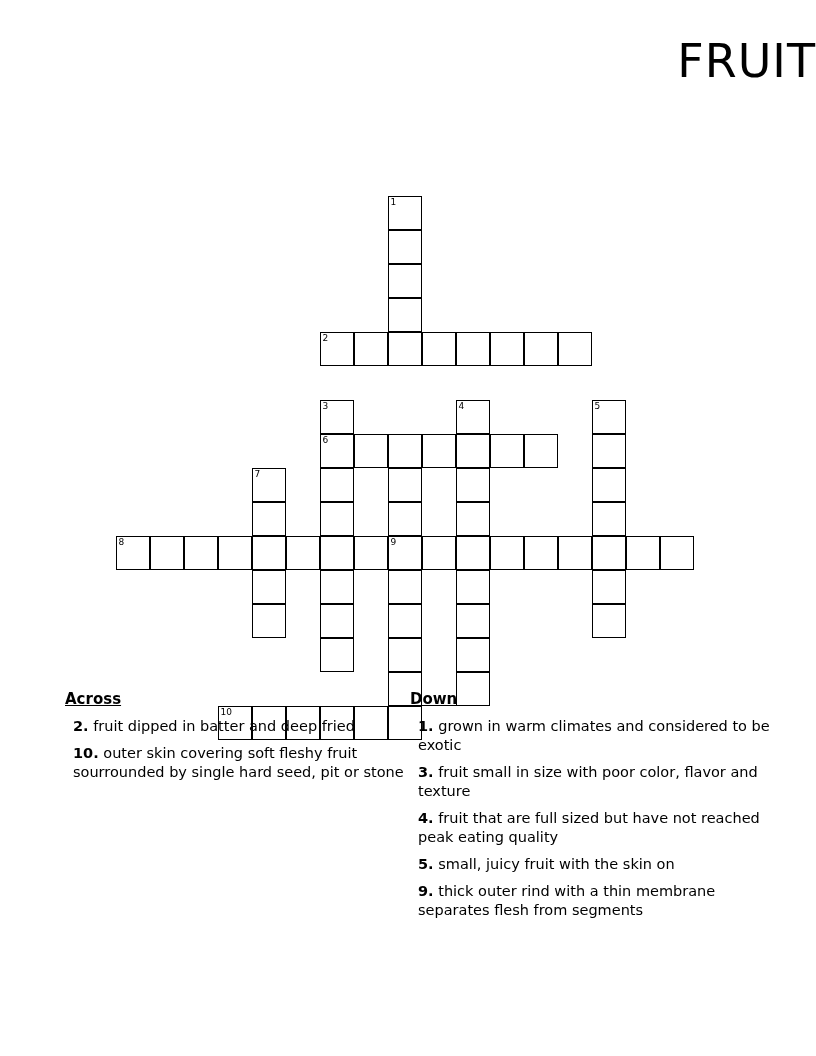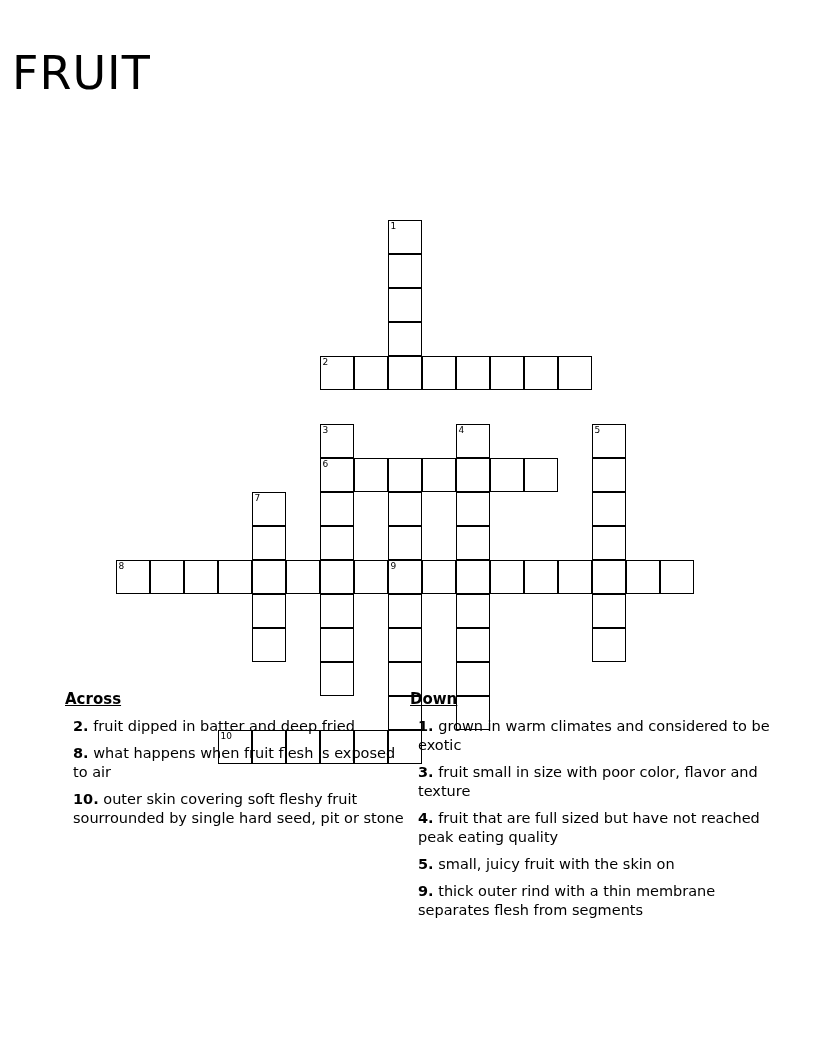--- a/index.html
+++ b/index.html
@@ -9,25 +9,25 @@
   }
   body {
     width: 816px;
     height: 1056px;
     font-family: "DejaVu Sans", sans-serif;
     color: #000000;
     position: relative;
     overflow: hidden;
   }
   #puzzle-title {
-    text-align: left;
+    text-align: right;
     font-size: 46px;
     font-weight: 400;
     letter-spacing: 1px;
-    margin: 12px;
+    margin: 0;
     padding-top: 34px;
     font-family: "DejaVu Sans", sans-serif;
   }
   #grid-wrap {
     position: relative;
     width: 816px;
     height: 560px;
   }
   #grid {
     position: absolute;
@@ -180,21 +180,20 @@
       <div class="cell" style="left: 354px; top: 618px; width: 34px; height: 34px;"></div>
       <div class="cell" style="left: 388px; top: 618px; width: 34px; height: 34px;"></div>
     </div>
 </div>
 
 <div id="clues">
   <div class="clue-col" id="across-col">
     <span class="clue-head">Across</span>
     <div id="across-list">
         <div class="clue"><b>2.</b><span> fruit dipped in batter and deep fried</span></div>
-        <div class="clue"><b>8.</b><span> what happens when fruit flesh is exposed to air</span></div>
         <div class="clue"><b>10.</b><span> outer skin covering soft fleshy fruit sourrounded by single hard seed, pit or stone</span></div>
       </div>
   </div>
   <div class="clue-col" id="down-col">
     <span class="clue-head">Down</span>
     <div id="down-list">
         <div class="clue"><b>1.</b><span> grown in warm climates and considered to be exotic</span></div>
         <div class="clue"><b>3.</b><span> fruit small in size with poor color, flavor and texture</span></div>
         <div class="clue"><b>4.</b><span> fruit that are full sized but have not reached peak eating quality</span></div>
         <div class="clue"><b>5.</b><span> small, juicy fruit with the skin on</span></div>

